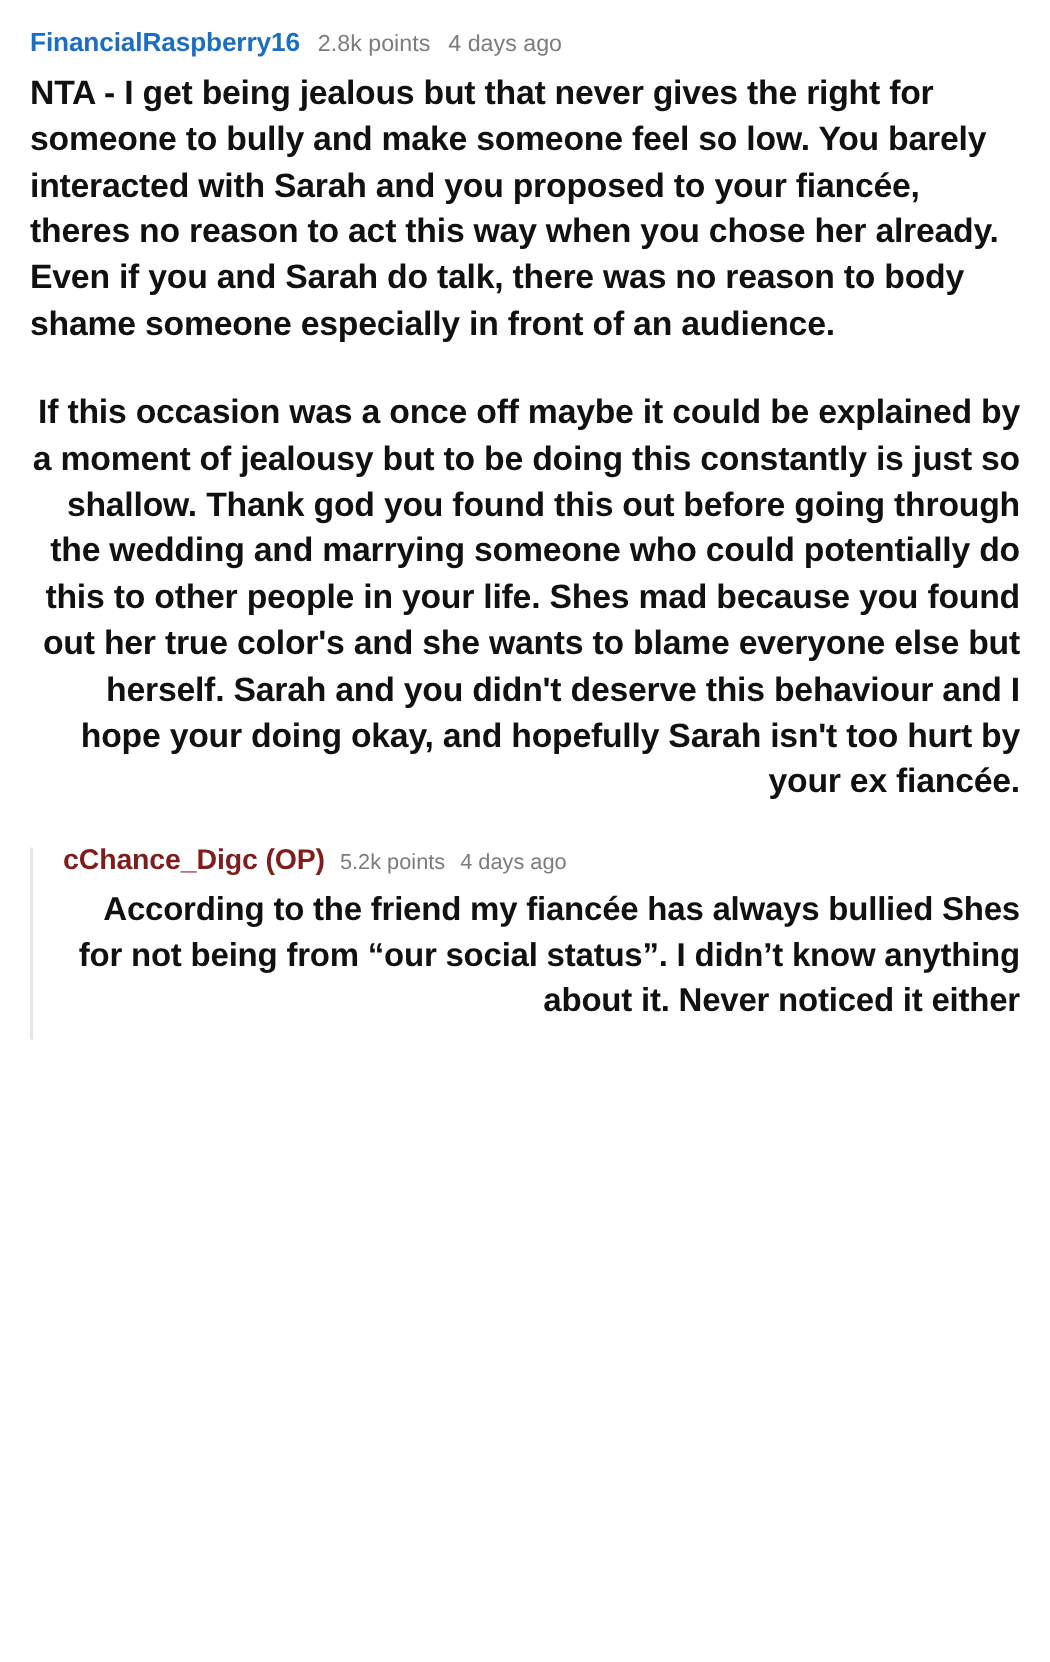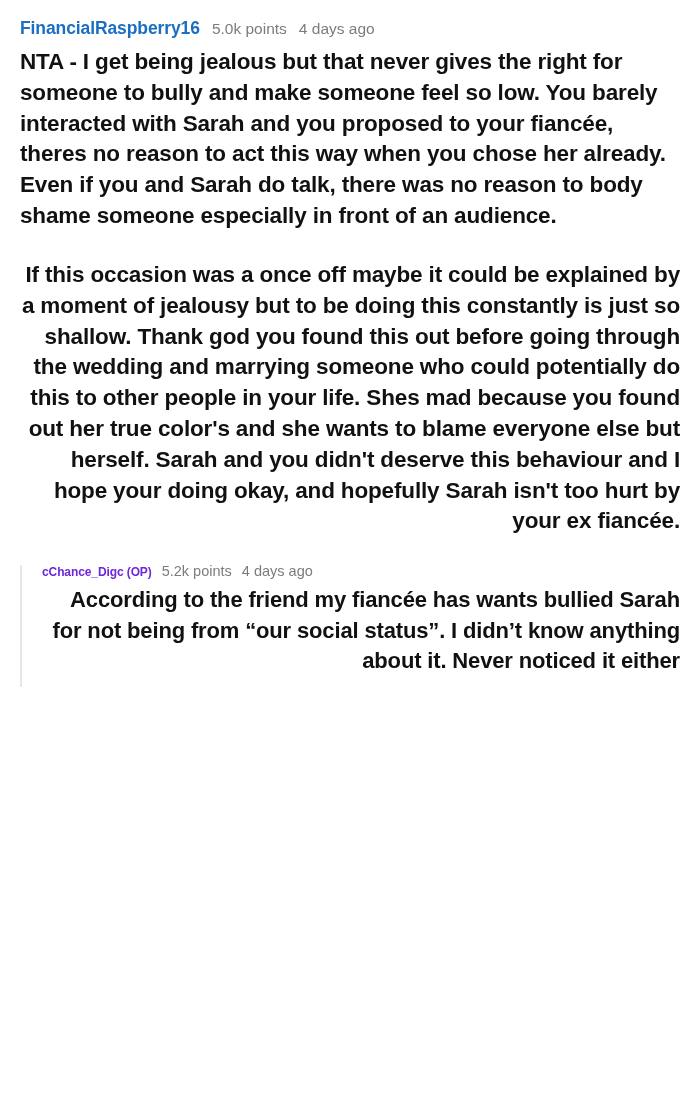--- a/index.html
+++ b/index.html
@@ -26,22 +26,22 @@
     margin-bottom: 8px;
     white-space: nowrap;
   }
   .author {
     font-size: 17.5px;
     font-weight: bold;
     color: #1b6ec2;
     letter-spacing: -0.1px;
   }
   .author.op {
-    color: #6d28d9;
-    font-size: 12px;
+    color: #7f1d1d;
+    font-size: 19px;
   }
   .meta-text {
     font-size: 15.5px;
     color: #7c7c7c;
   }
   .meta-text.small {
     font-size: 14.5px;
   }
   .body-text {
     font-size: 22.5px;
@@ -83,35 +83,35 @@
   }
 </style>
 </head>
 <body>
 
 <div class="thread">
 
   <div class="comment">
     <div class="comment-meta">
       <span class="author">FinancialRaspberry16</span>
-      <span class="meta-text">5.0k points</span>
+      <span class="meta-text">2.8k points</span>
       <span class="meta-text">4 days ago</span>
     </div>
     <div class="body-text">
       <p>NTA - I get being jealous but that never gives the right for someone to bully and make someone feel so low. You barely interacted with Sarah and you proposed to your fiancée, theres no reason to act this way when you chose her already. Even if you and Sarah do talk, there was no reason to body shame someone especially in front of an audience.</p>
       <p>If this occasion was a once off maybe it could be explained by a moment of jealousy but to be doing this constantly is just so shallow. Thank god you found this out before going through the wedding and marrying someone who could potentially do this to other people in your life. Shes mad because you found out her true color's and she wants to blame everyone else but herself. Sarah and you didn't deserve this behaviour and I hope your doing okay, and hopefully Sarah isn't too hurt by your ex fiancée.</p>
     </div>
   </div>
 
   <div class="reply">
     <div class="thread-line"></div>
     <div class="comment-meta">
       <span class="author op">cChance_Digc (OP)</span>
       <span class="meta-text small">5.2k points</span>
       <span class="meta-text small">4 days ago</span>
     </div>
     <div class="body-text">
-      <p>According to the friend my fiancée has wants bullied Sarah for not being from “our social status”. I didn’t know anything about it. Never noticed it either</p>
+      <p>According to the friend my fiancée has always bullied Shes for not being from “our social status”. I didn’t know anything about it. Never noticed it either</p>
     </div>
   </div>
 
   <div class="bottom-pad"></div>
 </div>
 
 </body></html>

